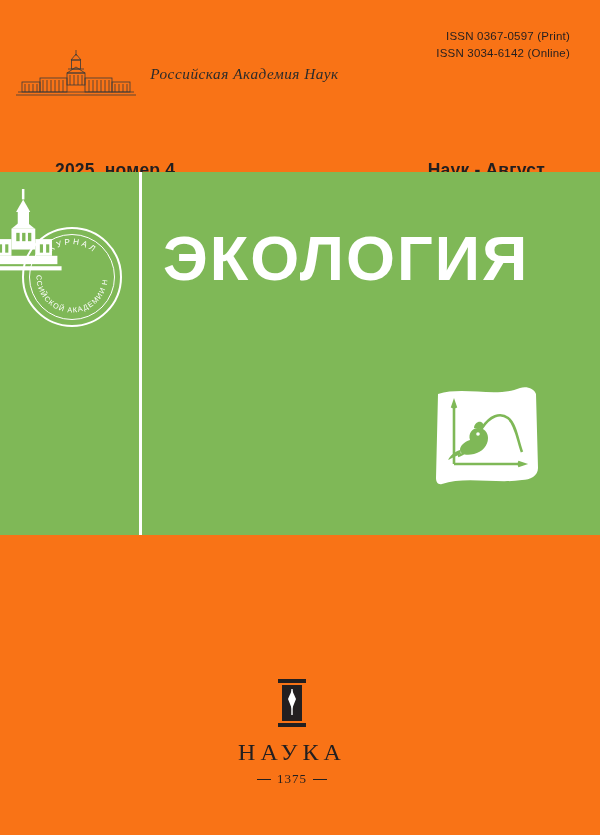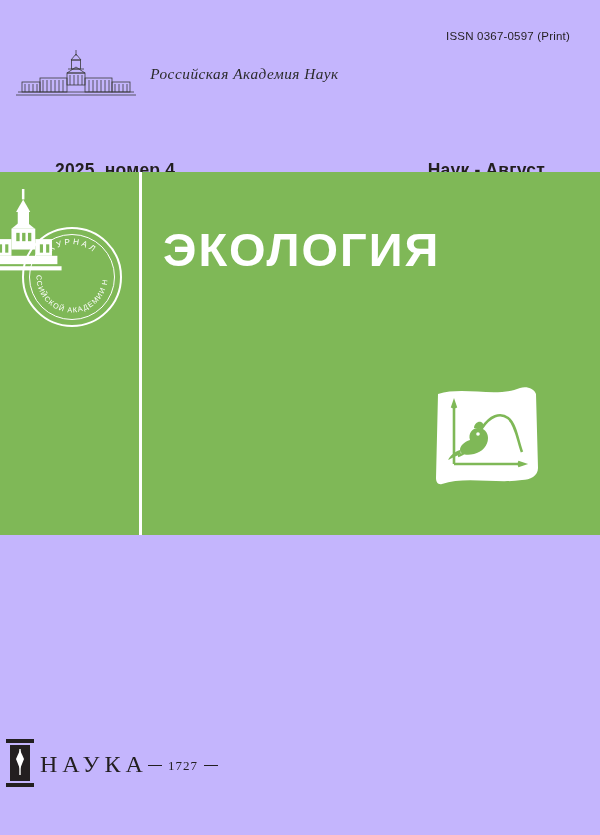--- a/index.html
+++ b/index.html
@@ -11,21 +11,21 @@
     width: 600px;
     height: 835px;
     position: relative;
     font-family: "Liberation Sans", sans-serif;
     overflow: hidden;
   }
 
   .cover {
     position: absolute;
     inset: 0;
-    background: #c4b5fd;
+    background: #f97316;
   }
 
   
   .issn-block {
     position: absolute;
     top: 28px;
     right: 30px;
     text-align: right;
     font-size: 11.5px;
     color: #231f20;
@@ -125,21 +125,21 @@
     transform: translate(-50%, -46%);
     width: 40px;
     height: 46px;
   }
 
   
   .journal-title {
     position: absolute;
     left: 163px;
     top: 50px;
-    font-size: 47px;
+    font-size: 63px;
     font-weight: bold;
     color: #ffffff;
     letter-spacing: 2px;
     font-family: "Liberation Sans", sans-serif;
   }
 
   
   .mark {
     position: absolute;
     right: 58px;
@@ -148,21 +148,22 @@
     height: 105px;
   }
 
   
   .publisher {
     position: absolute;
     left: 0;
     right: 16px;
     bottom: 48px;
     display: flex;
-    flex-direction: row;
+    flex-direction: column;
+    align-items: center;
   }
   .nauka-mark {
     width: 40px;
     height: 48px;
   }
   .nauka-name {
     margin-top: 12px;
     font-size: 24px;
     letter-spacing: 5px;
     color: #231f20;
@@ -185,20 +186,21 @@
     background: #231f20;
   }
 </style>
 </head>
 <body>
 
 <div class="cover">
 
   <div class="issn-block">
     <div>ISSN 0367-0597 (Print)</div>
+    <div>ISSN 3034-6142 (Online)</div>
   </div>
 
   <div class="ras-emblem">
     <svg class="ras-building" viewBox="0 0 152 52">
       <g fill="none" stroke="#3a3a3a" stroke-width="0.8">
 
         <path d="M76 2 L76 8"></path>
         <path d="M71 12 L76 6 L81 12 Z"></path>
         <rect x="71.5" y="12" width="9" height="9"></rect>
         <path d="M68 21 L84 21"></path>
@@ -296,18 +298,18 @@
     <svg class="nauka-mark" viewBox="0 0 40 48">
       <rect x="6" y="0" width="28" height="4" fill="#231f20"></rect>
       <rect x="6" y="44" width="28" height="4" fill="#231f20"></rect>
       <rect x="10" y="6" width="20" height="36" fill="#231f20"></rect>
       <path d="M20 11 L24 20 L20 30 L16 20 Z" fill="#ffffff"></path>
       <rect x="19.3" y="10" width="1.4" height="26" fill="#ffffff"></rect>
     </svg>
     <div class="nauka-name">НАУКА</div>
     <div class="nauka-year">
       <span class="dash"></span>
-      <span>1727</span>
+      <span>1375</span>
       <span class="dash"></span>
     </div>
   </div>
 
 </div>
 
 </body></html>

